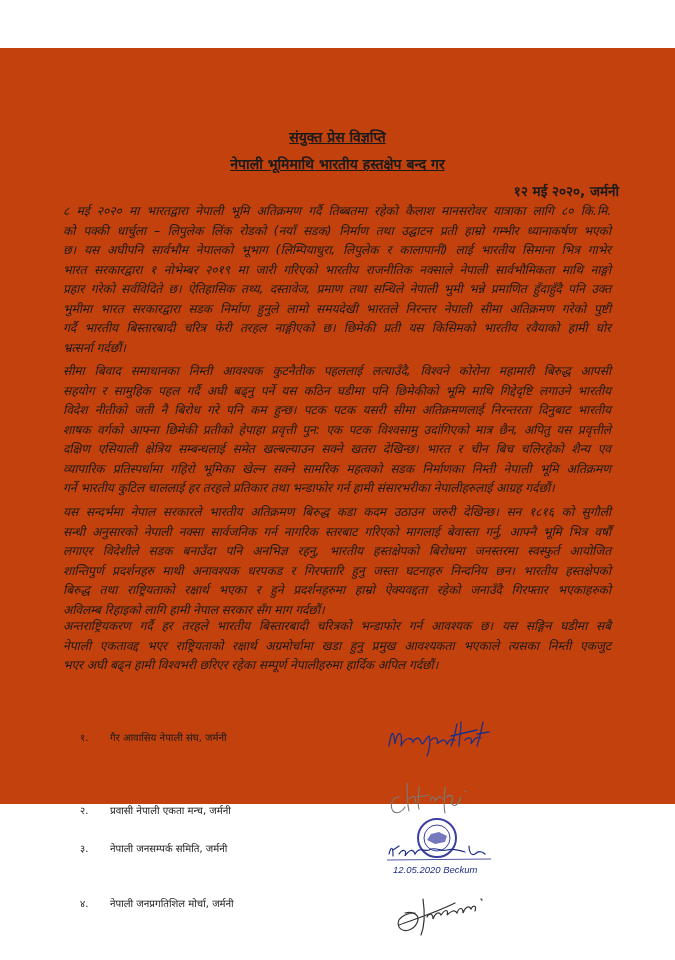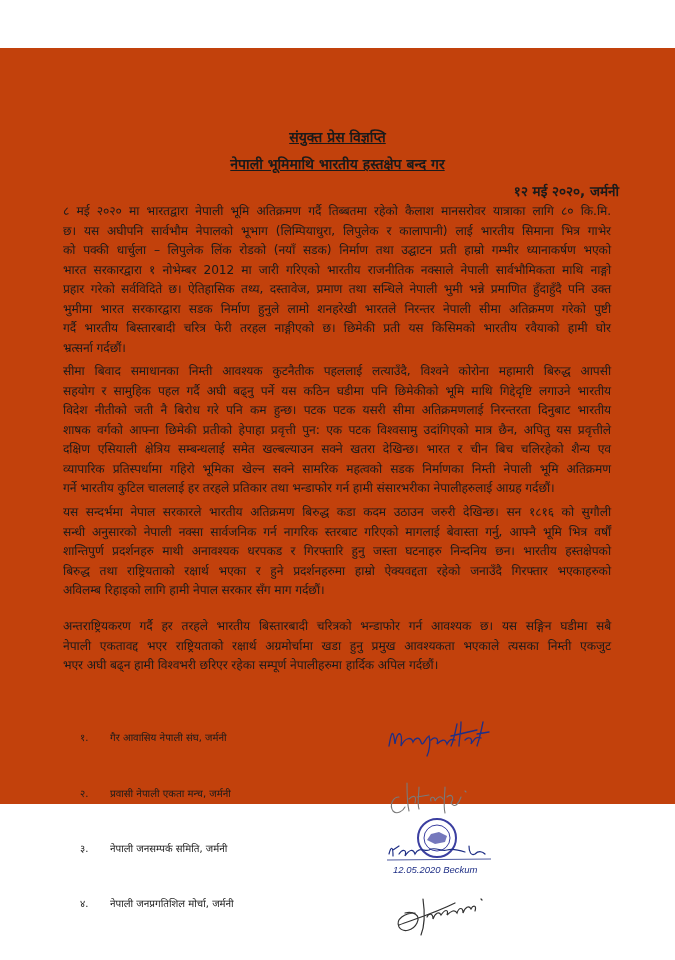--- a/index.html
+++ b/index.html
@@ -6,65 +6,66 @@
   body { width: 675px; height: 960px; position: relative; overflow: hidden;
          font-family: "DejaVu Sans", "Liberation Sans", sans-serif; color: #1a1a1a; }
   .page { position: absolute; left: 0; top: 0; width: 675px; height: 756px; background: #c2410c; margin-top: 48px; }
   .title { position: absolute; left: 0; width: 675px; text-align: center;
            font-weight: bold; font-size: 14px; text-decoration: underline; line-height: 20px; }
   .t1 { top: 79px; }
   .t2 { top: 106px; }
   .dateline { position: absolute; right: 56px; top: 133px; font-weight: bold; font-size: 13.5px; line-height: 20px; }
   .para { position: absolute; left: 63px; width: 548px; font-size: 12.2px; line-height: 19.5px;
           text-align: justify; letter-spacing: -0.1px; }
-  .para .ln { display: block; white-space: nowrap; text-align: justify; text-align-last: justify; }
+  .para .ln { display: block; white-space: nowrap; text-align: justify; text-align-last: justify; font-style: italic; }
   .para .ln.last { text-align-last: left; }
   .p1 { top: 154px; }
   .p2 { top: 314px; }
   .p3 { top: 455px; }
   .p4 { top: 569px; }
   .sig-list { position: absolute; left: 80px; top: 680px; width: 300px; }
   .sig-item { position: absolute; left: 0; font-size: 10px; line-height: 20px; white-space: nowrap; }
   .sig-item .num { display: inline-block; width: 30px; }
-  .s1 { top: 0px; } .s2 { top: 56px; } .s3 { top: 111px; } .s4 { top: 166px; }
+  .s1 { top: 0px; } .s2 { top: 73px; } .s3 { top: 111px; } .s4 { top: 166px; }
   .sigimg { position: absolute; }
 </style>
 </head>
 <body>
 
 <div class="page">
 
   <div class="title t1">संयुक्त प्रेस विज्ञप्ति</div>
   <div class="title t2">नेपाली भूमिमाथि भारतीय हस्तक्षेप बन्द गर</div>
   <div class="dateline">१२ मई २०२०, जर्मनी</div>
 
   <div class="para p1">
     <span class="ln">८ मई २०२० मा भारतद्वारा नेपाली भूमि अतिक्रमण गर्दै तिब्बतमा रहेको कैलाश मानसरोवर यात्राका लागि ८० कि.मि.</span>
+    <span class="ln">को पक्की धार्चुला – लिपुलेक लिंक रोडको (नयाँ सडक) निर्माण तथा उद्घाटन प्रती हाम्रो गम्भीर ध्यानाकर्षण भएको</span>
     <span class="ln">छ। यस अघीपनि सार्वभौम नेपालको भूभाग (लिम्पियाधुरा, लिपुलेक र कालापानी) लाई भारतीय सिमाना भित्र गाभेर</span>
-    <span class="ln">को पक्की धार्चुला – लिपुलेक लिंक रोडको (नयाँ सडक) निर्माण तथा उद्घाटन प्रती हाम्रो गम्भीर ध्यानाकर्षण भएको</span>
-    <span class="ln">भारत सरकारद्वारा १ नोभेम्बर 2012 मा जारी गरिएको भारतीय राजनीतिक नक्साले नेपाली सार्वभौमिकता माथि नाङ्गो</span>
+    <span class="ln">भारत सरकारद्वारा १ नोभेम्बर २०१९ मा जारी गरिएको भारतीय राजनीतिक नक्साले नेपाली सार्वभौमिकता माथि नाङ्गो</span>
     <span class="ln">प्रहार गरेको सर्वविदिते छ। ऐतिहासिक तथ्य, दस्तावेज, प्रमाण तथा सन्धिले नेपाली भुमी भन्ने प्रमाणित हुँदाहुँदै पनि उक्त</span>
-    <span class="ln">भुमीमा भारत सरकारद्वारा सडक निर्माण हुनुले लामो शनहरेखी भारतले निरन्तर नेपाली सीमा अतिक्रमण गरेको पुष्टी</span>
+    <span class="ln">भुमीमा भारत सरकारद्वारा सडक निर्माण हुनुले लामो समयदेखी भारतले निरन्तर नेपाली सीमा अतिक्रमण गरेको पुष्टी</span>
     <span class="ln">गर्दै भारतीय बिस्तारबादी चरित्र फेरी तरहल नाङ्गीएको छ। छिमेकी प्रती यस किसिमको भारतीय रवैयाको हामी घोर</span>
     <span class="ln last">भ्रत्सर्ना गर्दछौं।</span>
   </div>
 
   <div class="para p2">
     <span class="ln">सीमा बिवाद समाधानका निम्ती आवश्यक कुटनैतीक पहललाई लत्याउँदै, विश्वने कोरोना महामारी बिरुद्ध आपसी</span>
     <span class="ln">सहयोग र सामुहिक पहल गर्दै अघी बढ्नु पर्ने यस कठिन घडीमा पनि छिमेकीको भूमि माथि गिद्देदृष्टि लगाउने भारतीय</span>
     <span class="ln">विदेश नीतीको जती नै बिरोध गरे पनि कम हुन्छ। पटक पटक यसरी सीमा अतिक्रमणलाई निरन्तरता दिनुबाट भारतीय</span>
     <span class="ln">शाषक वर्गको आफ्ना छिमेकी प्रतीको हेपाहा प्रवृत्ती पुन: एक पटक विश्वसामु उदांगिएको मात्र छैन, अपितु यस प्रवृत्तीले</span>
     <span class="ln">दक्षिण एसियाली क्षेत्रिय सम्बन्धलाई समेत खल्बल्याउन सक्ने खतरा देखिन्छ। भारत र चीन बिच चलिरहेको शैन्य एव</span>
     <span class="ln">व्यापारिक प्रतिस्पर्धामा गहिरो भूमिका खेल्न सक्ने सामरिक महत्वको सडक निर्माणका निम्ती नेपाली भूमि अतिक्रमण</span>
     <span class="ln last">गर्ने भारतीय कुटिल चाललाई हर तरहले प्रतिकार तथा भन्डाफोर गर्न हामी संसारभरीका नेपालीहरुलाई आग्रह गर्दछौं।</span>
   </div>
 
   <div class="para p3">
     <span class="ln">यस सन्दर्भमा नेपाल सरकारले भारतीय अतिक्रमण बिरुद्ध कडा कदम उठाउन जरुरी देखिन्छ। सन १८१६ को सुगौली</span>
     <span class="ln">सन्धी अनुसारको नेपाली नक्सा सार्वजनिक गर्न नागरिक स्तरबाट गरिएको मागलाई बेवास्ता गर्नु, आफ्नै भूमि भित्र वर्षौं</span>
+    <span class="ln">लगाएर विदेशीले सडक बनाउँदा पनि अनभिज्ञ रहनु, भारतीय हस्तक्षेपको बिरोधमा जनस्तरमा स्वस्फुर्त आयोजित</span>
     <span class="ln">शान्तिपुर्ण प्रदर्शनहरु माथी अनावश्यक धरपकड र गिरफ्तारि हुनु जस्ता घटनाहरु निन्दनिय छन। भारतीय हस्तक्षेपको</span>
     <span class="ln">बिरुद्ध तथा राष्ट्रियताको रक्षार्थ भएका र हुने प्रदर्शनहरुमा हाम्रो ऐक्यवद्दता रहेको जनाउँदै गिरफ्तार भएकाहरुको</span>
     <span class="ln last">अविलम्ब रिहाइको लागि हामी नेपाल सरकार सँग माग गर्दछौं।</span>
   </div>
 
   <div class="para p4">
     <span class="ln">अन्तराष्ट्रियकरण गर्दै हर तरहले भारतीय बिस्तारबादी चरित्रको भन्डाफोर गर्न आवश्यक छ। यस सङ्गिन घडीमा सबै</span>
     <span class="ln">नेपाली एकतावद्द भएर राष्ट्रियताको रक्षार्थ अग्रमोर्चामा खडा हुनु प्रमुख आवश्यकता भएकाले त्यसका निम्ती एकजुट</span>
     <span class="ln last">भएर अघी बढ्न हामी विश्वभरी छरिएर रहेका सम्पूर्ण नेपालीहरुमा हार्दिक अपिल गर्दछौं।</span>
   </div>

